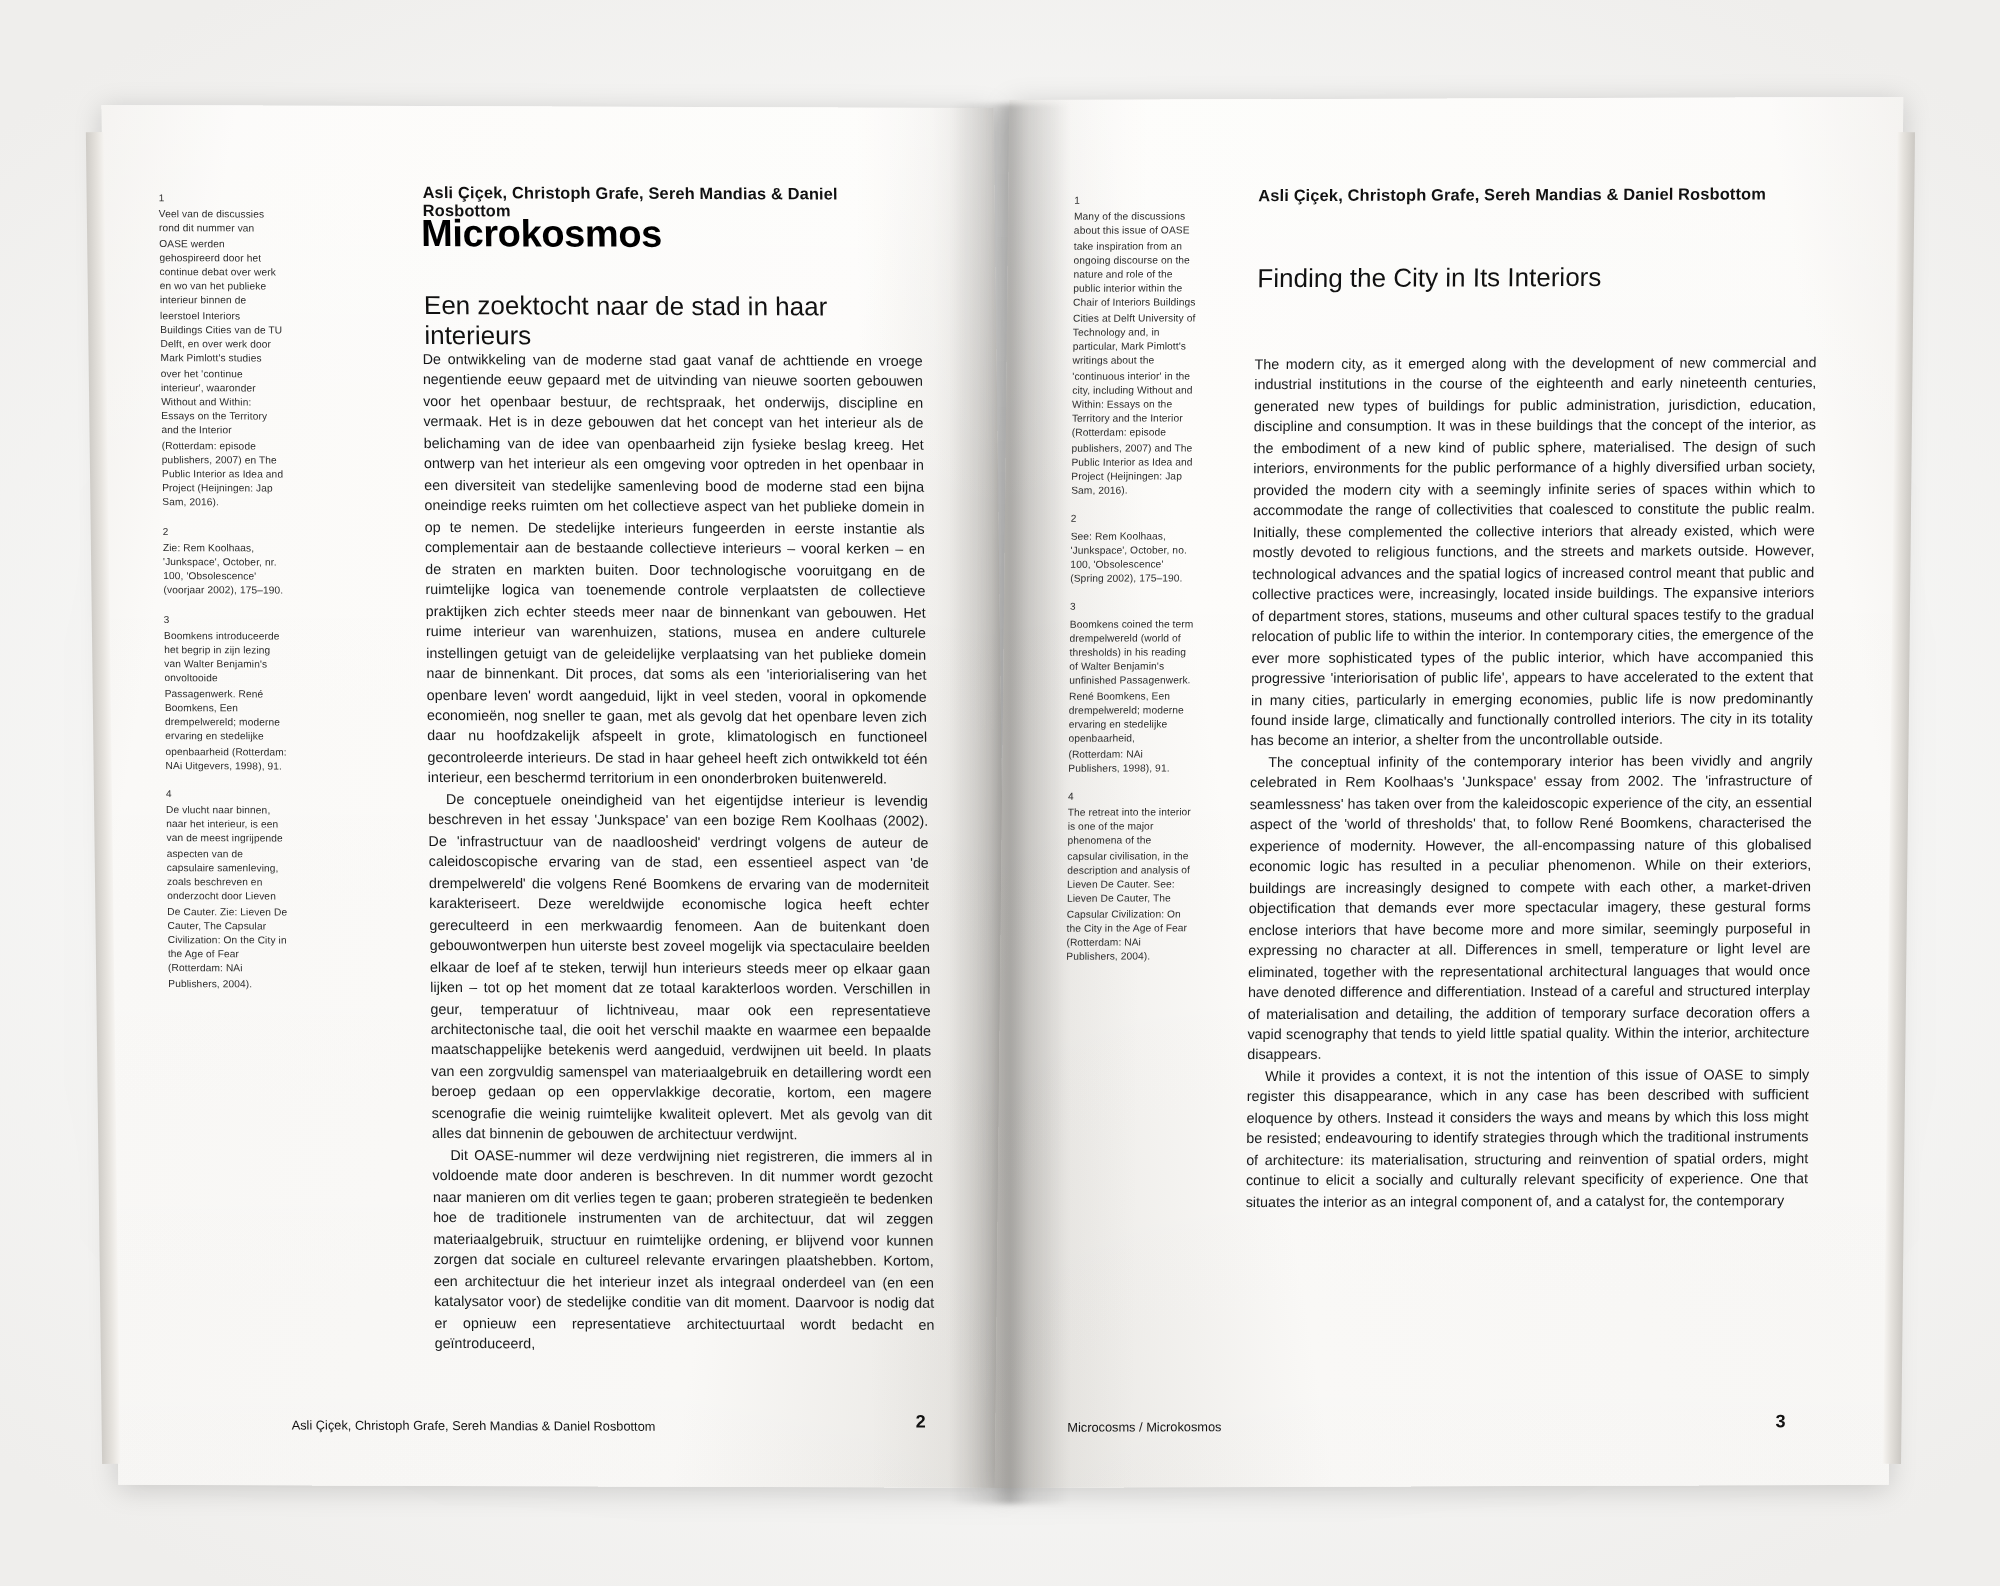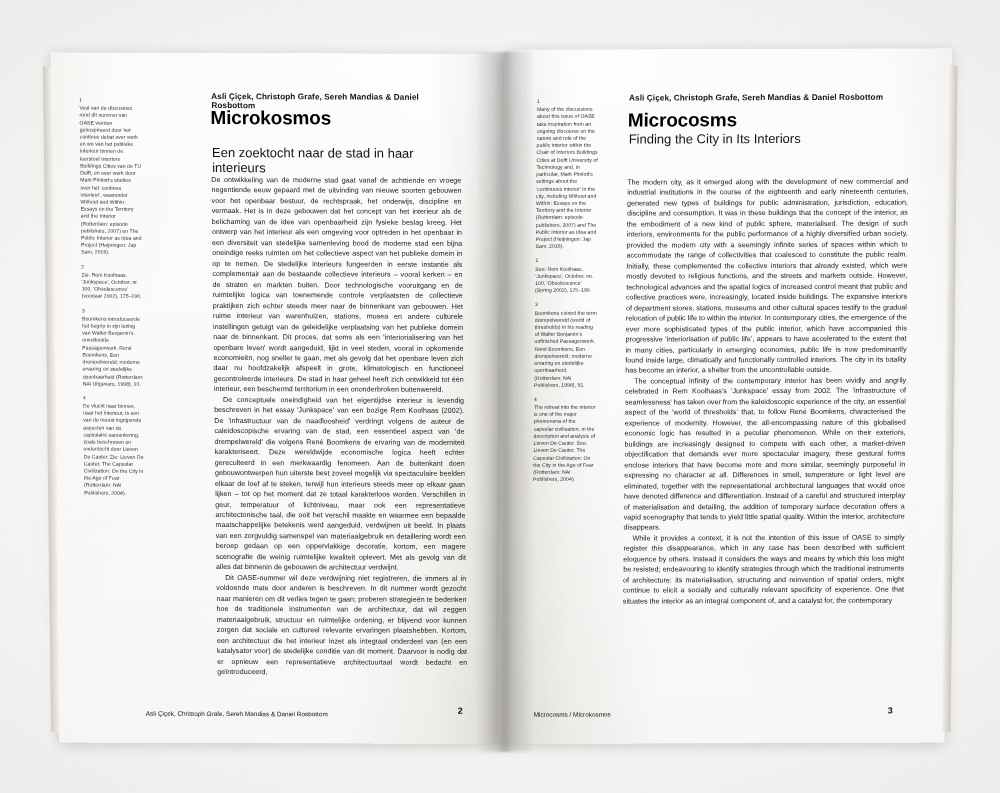--- a/index.html
+++ b/index.html
@@ -270,21 +270,20 @@
           <span>Boomkens coined the term drempelwereld (world of thresholds) in his reading of Walter Benjamin's unfinished Passagenwerk. René Boomkens, Een drempelwereld; moderne ervaring en stedelijke openbaarheid, (Rotterdam: NAi Publishers, 1998), 91.</span>
         </div>
         <div class="note">
           <span class="num">4</span>
           <span>The retreat into the interior is one of the major phenomena of the capsular civilisation, in the description and analysis of Lieven De Cauter. See: Lieven De Cauter, The Capsular Civilization: On the City in the Age of Fear (Rotterdam: NAi Publishers, 2004).</span>
         </div>
       </div>
 
       <div class="byline" style="left:125px; top:44px; width:280px;">Asli Çiçek, Christoph Grafe, Sereh Mandias &amp; Daniel Rosbottom</div>
 
-      <div class="title" style="left:124px; top:60px; width:280px;">Microcosms</div>
 
       <div class="subtitle" style="left:125px; top:82px; width:280px;">Finding the City in Its Interiors</div>
 
       <div class="bodytext" style="left:124px; top:128px; width:281px;">
         <p>The modern city, as it emerged along with the development of new commercial and industrial institutions in the course of the eighteenth and early nineteenth centuries, generated new types of buildings for public administration, jurisdiction, education, discipline and consumption. It was in these buildings that the concept of the interior, as the embodiment of a new kind of public sphere, materialised. The design of such interiors, environments for the public performance of a highly diversified urban society, provided the modern city with a seemingly infinite series of spaces within which to accommodate the range of collectivities that coalesced to constitute the public realm. Initially, these complemented the collective interiors that already existed, which were mostly devoted to religious functions, and the streets and markets outside. However, technological advances and the spatial logics of increased control meant that public and collective practices were, increasingly, located inside buildings. The expansive interiors of department stores, stations, museums and other cultural spaces testify to the gradual relocation of public life to within the interior. In contemporary cities, the emergence of the ever more sophisticated types of the public interior, which have accompanied this progressive 'interiorisation of public life', appears to have accelerated to the extent that in many cities, particularly in emerging economies, public life is now predominantly found inside large, climatically and functionally controlled interiors. The city in its totality has become an interior, a shelter from the uncontrollable outside.</p>
         <p>The conceptual infinity of the contemporary interior has been vividly and angrily celebrated in Rem Koolhaas's 'Junkspace' essay from 2002. The 'infrastructure of seamlessness' has taken over from the kaleidoscopic experience of the city, an essential aspect of the 'world of thresholds' that, to follow René Boomkens, characterised the experience of modernity. However, the all-encompassing nature of this globalised economic logic has resulted in a peculiar phenomenon. While on their exteriors, buildings are increasingly designed to compete with each other, a market-driven objectification that demands ever more spectacular imagery, these gestural forms enclose interiors that have become more and more similar, seemingly purposeful in expressing no character at all. Differences in smell, temperature or light level are eliminated, together with the representational architectural languages that would once have denoted difference and differentiation. Instead of a careful and structured interplay of materialisation and detailing, the addition of temporary surface decoration offers a vapid scenography that tends to yield little spatial quality. Within the interior, architecture disappears.</p>
         <p>While it provides a context, it is not the intention of this issue of OASE to simply register this disappearance, which in any case has been described with sufficient eloquence by others. Instead it considers the ways and means by which this loss might be resisted; endeavouring to identify strategies through which the traditional instruments of architecture: its materialisation, structuring and reinvention of spatial orders, might continue to elicit a socially and culturally relevant specificity of experience. One that situates the interior as an integral component of, and a catalyst for, the contemporary</p>
       </div>
 
       <div class="runninghead" style="left:36px; top:661px; width:200px;">Microcosms / Microkosmos</div>

